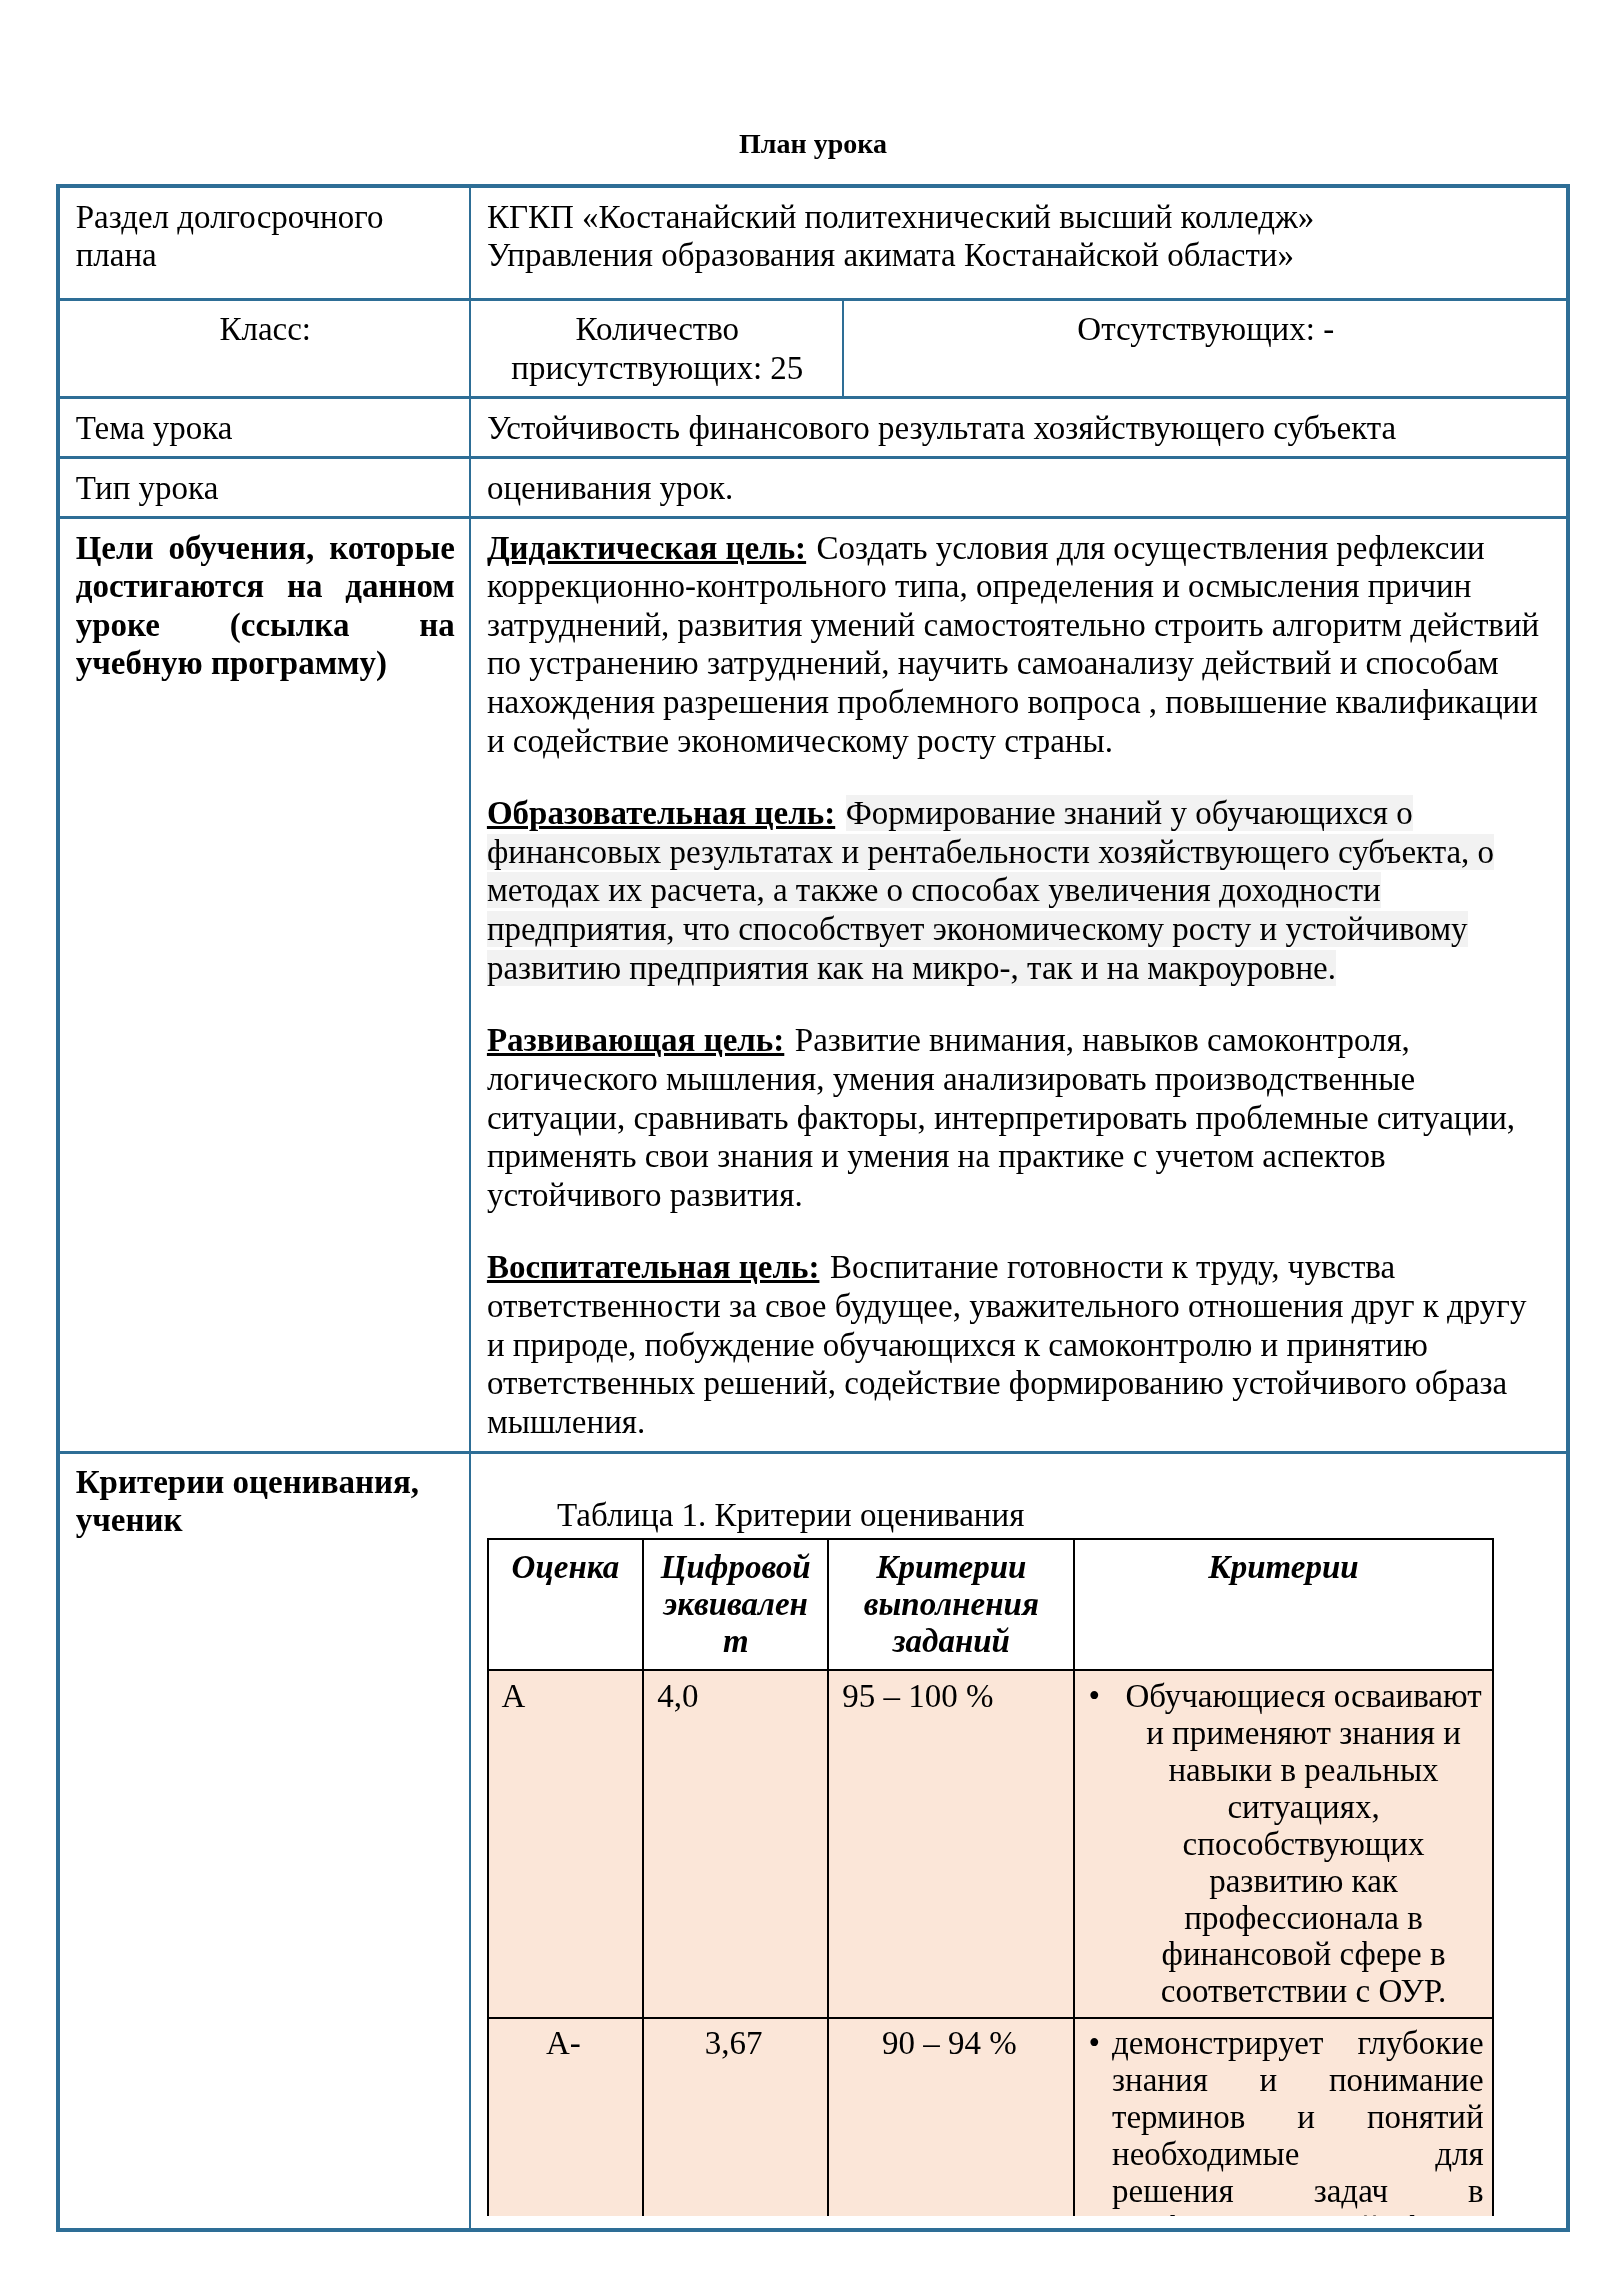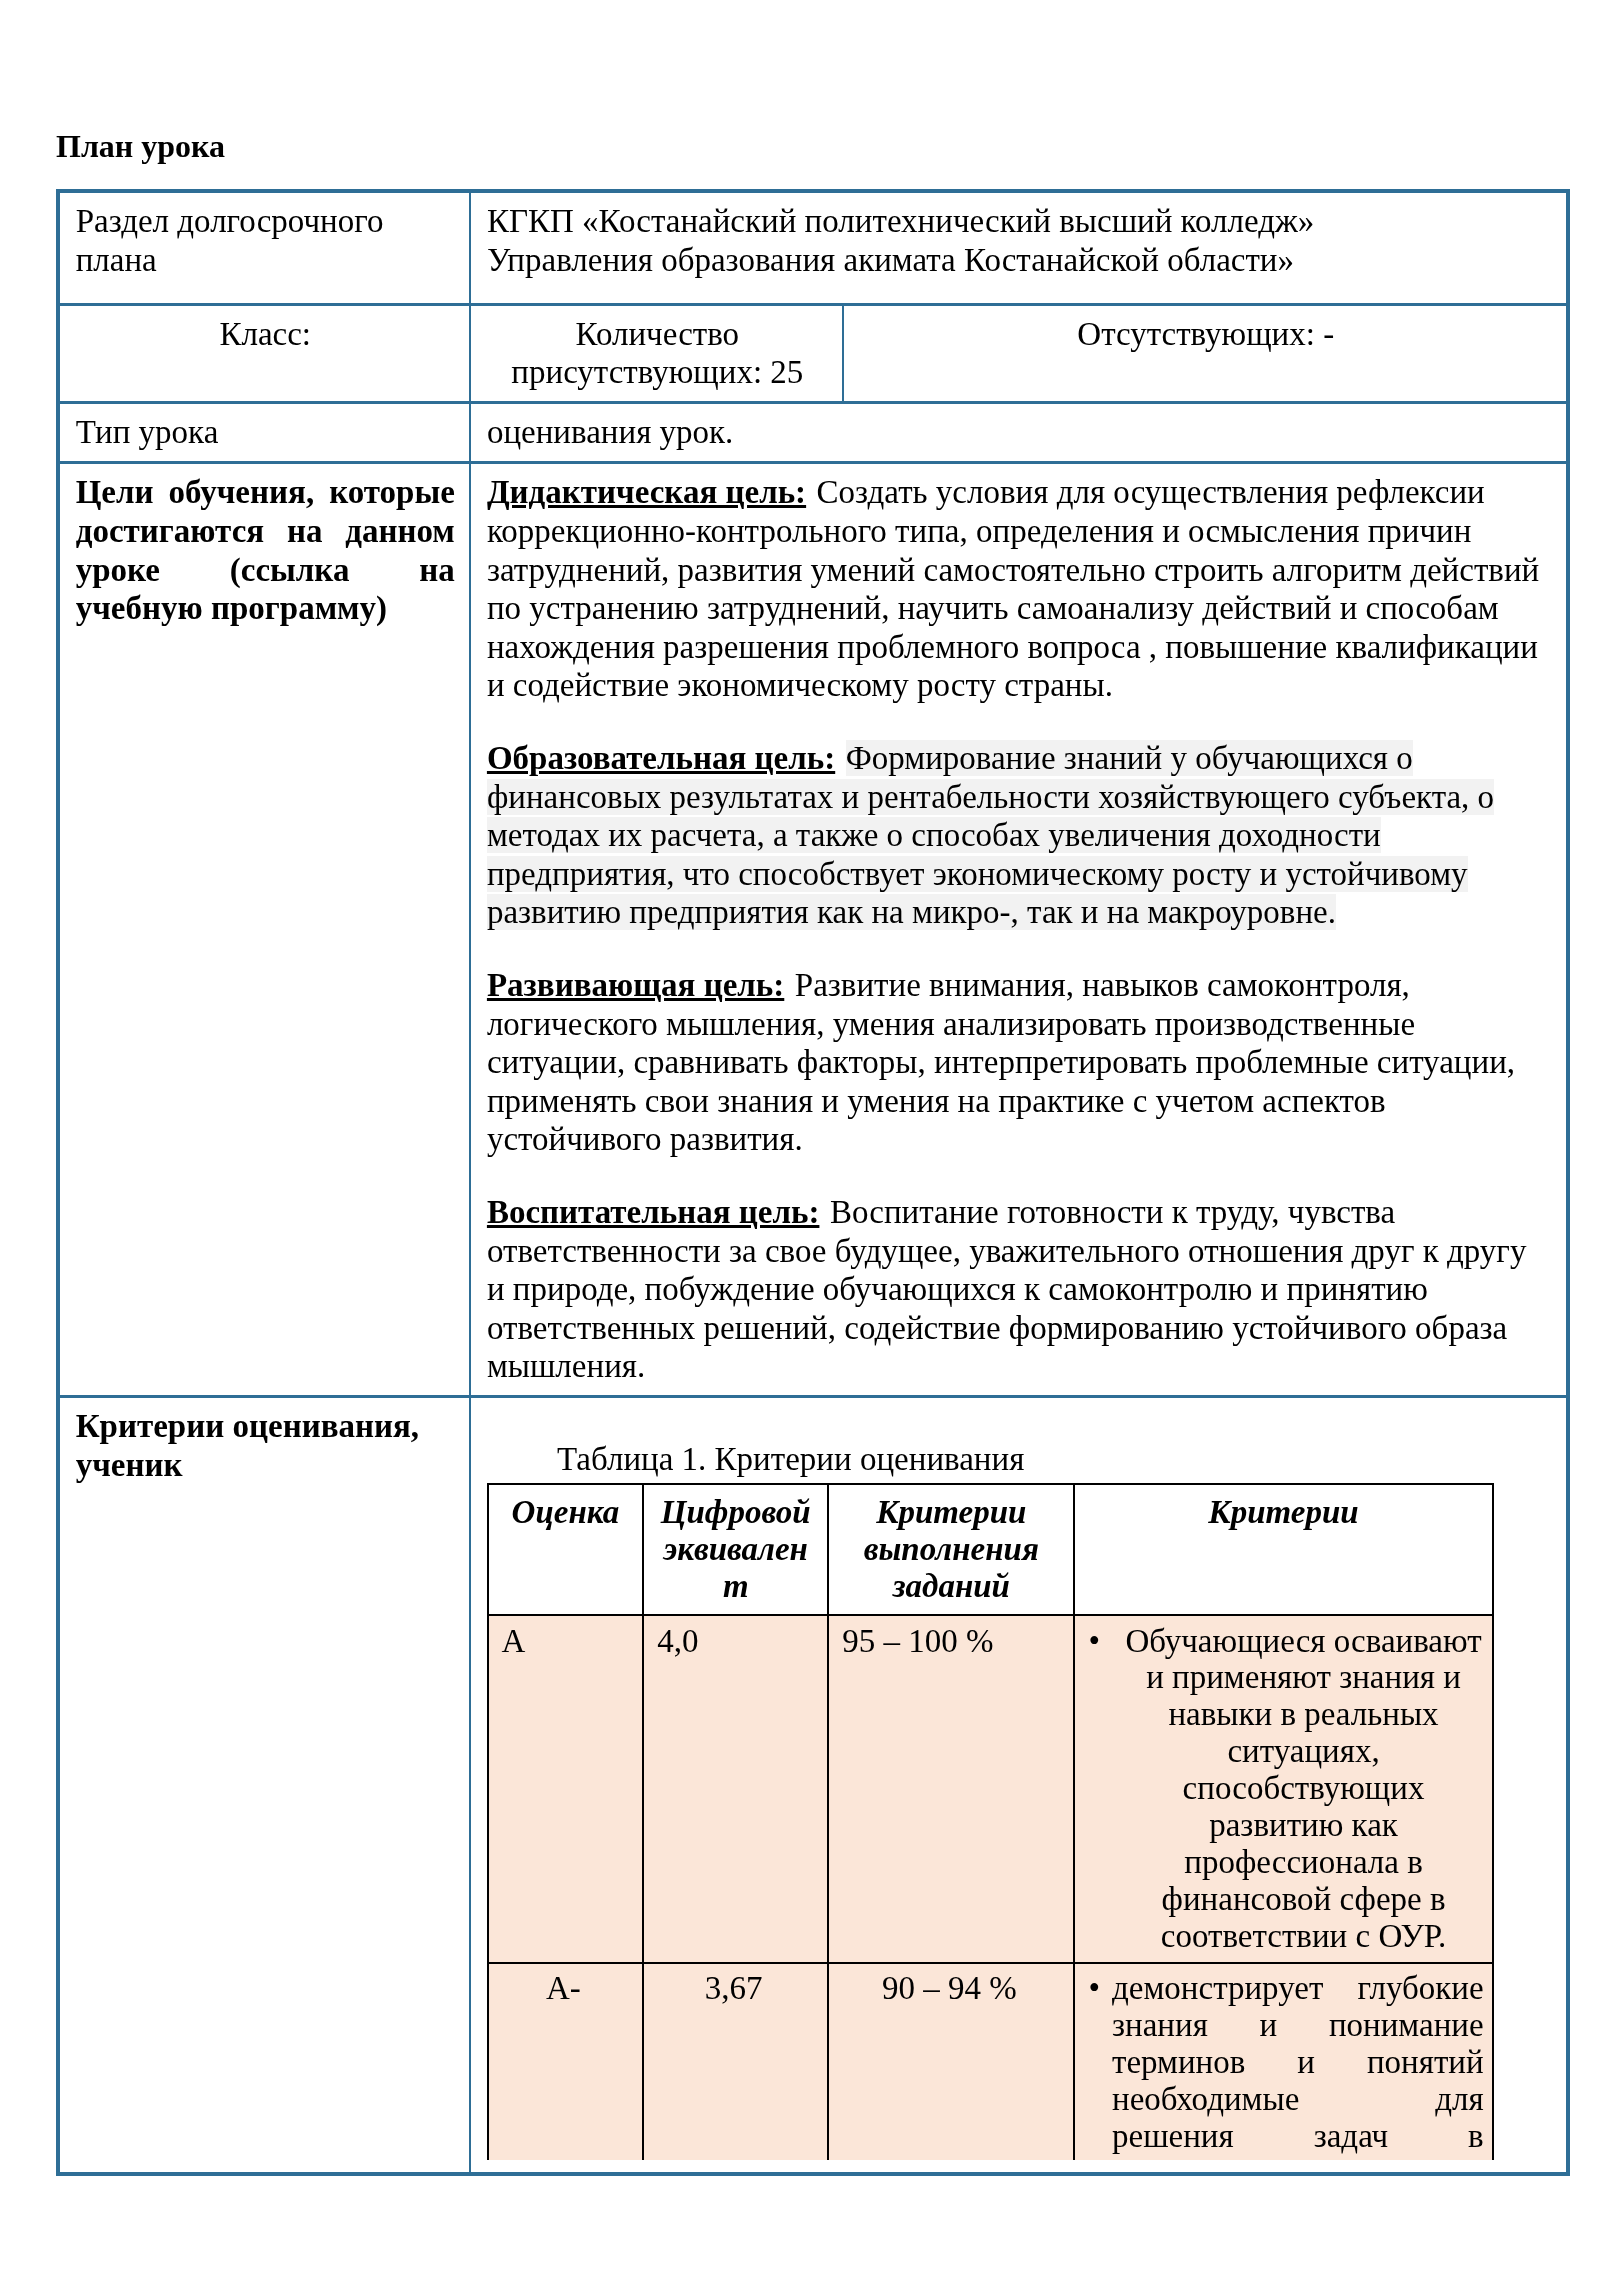--- a/index.html
+++ b/index.html
@@ -4,21 +4,21 @@
 <style>
   * { box-sizing: border-box; }
   html, body { margin: 0; padding: 0; }
   body {
     width: 1624px; height: 2295px; overflow: hidden;
     background: #ffffff; color: #000000;
     font-family: "Liberation Serif", "DejaVu Serif", serif;
     font-size: 33px; line-height: 1.17;
   }
   .page { padding: 128px 54px 0 56px; }
-  .title { font-size: 32px; font-weight: bold; margin: 0 0 23.6px 0; }
+  .title { font-size: 28px; font-weight: bold; text-align: center; margin: 0 0 23.6px 0; }
 
   
   table.outer { width: 100%; border-collapse: collapse; border: 4.6px solid #2e6e96; table-layout: fixed; }
   table.outer > tbody > tr > td {
     border: 2.6px solid #2e6e96;
     border-top-width: 3.9px; border-bottom-width: 3.9px;
     vertical-align: top; padding: 9.2px 14.4px 9.2px 15.7px;
   }
   col.c1 { width: 27.3%; } col.c2 { width: 24.7%; } col.c3 { width: 48%; }
   .r1 td { height: 113px; }
@@ -84,20 +84,28 @@
           <span>Класс:</span>
         </td>
         <td>
           <span>Количество присутствующих: 25</span>
         </td>
         <td>
           <span>Отсутствующих: -</span>
         </td>
       </tr>
 
+      <tr class="r4">
+        <td>
+          <span>Тема урока</span>
+        </td>
+        <td colspan="2">
+          <span>Устойчивость финансового результата хозяйствующего субъекта</span>
+        </td>
+      </tr>
 
       <tr class="r5">
         <td>
           <span>Тип урока</span>
         </td>
         <td colspan="2">
           <span>оценивания урок.</span>
         </td>
       </tr>
 

